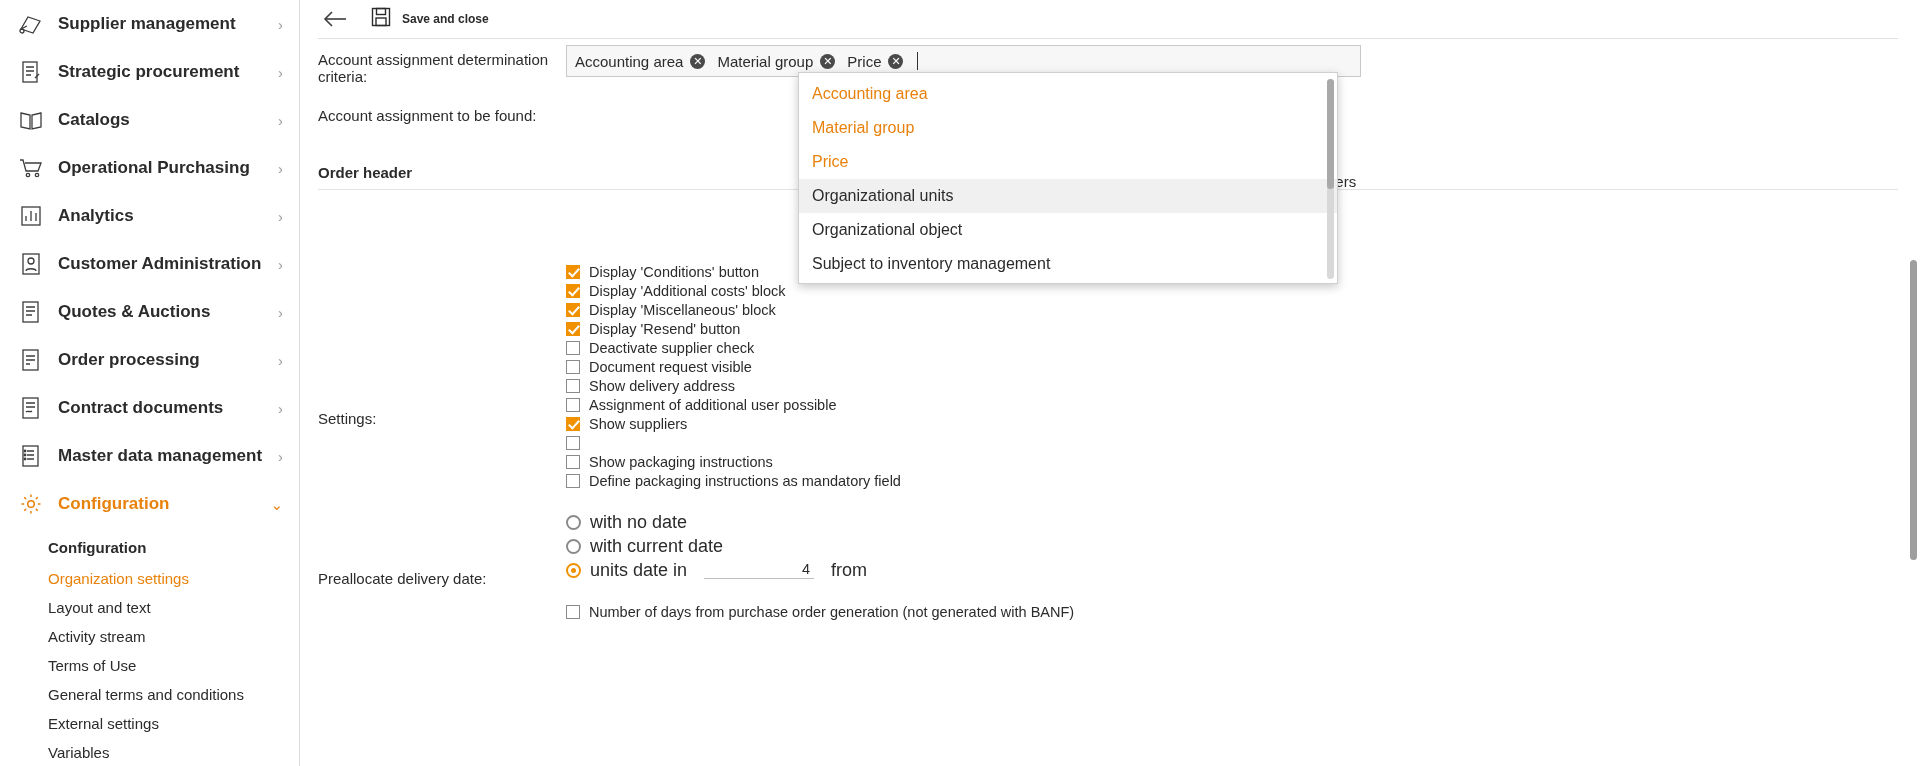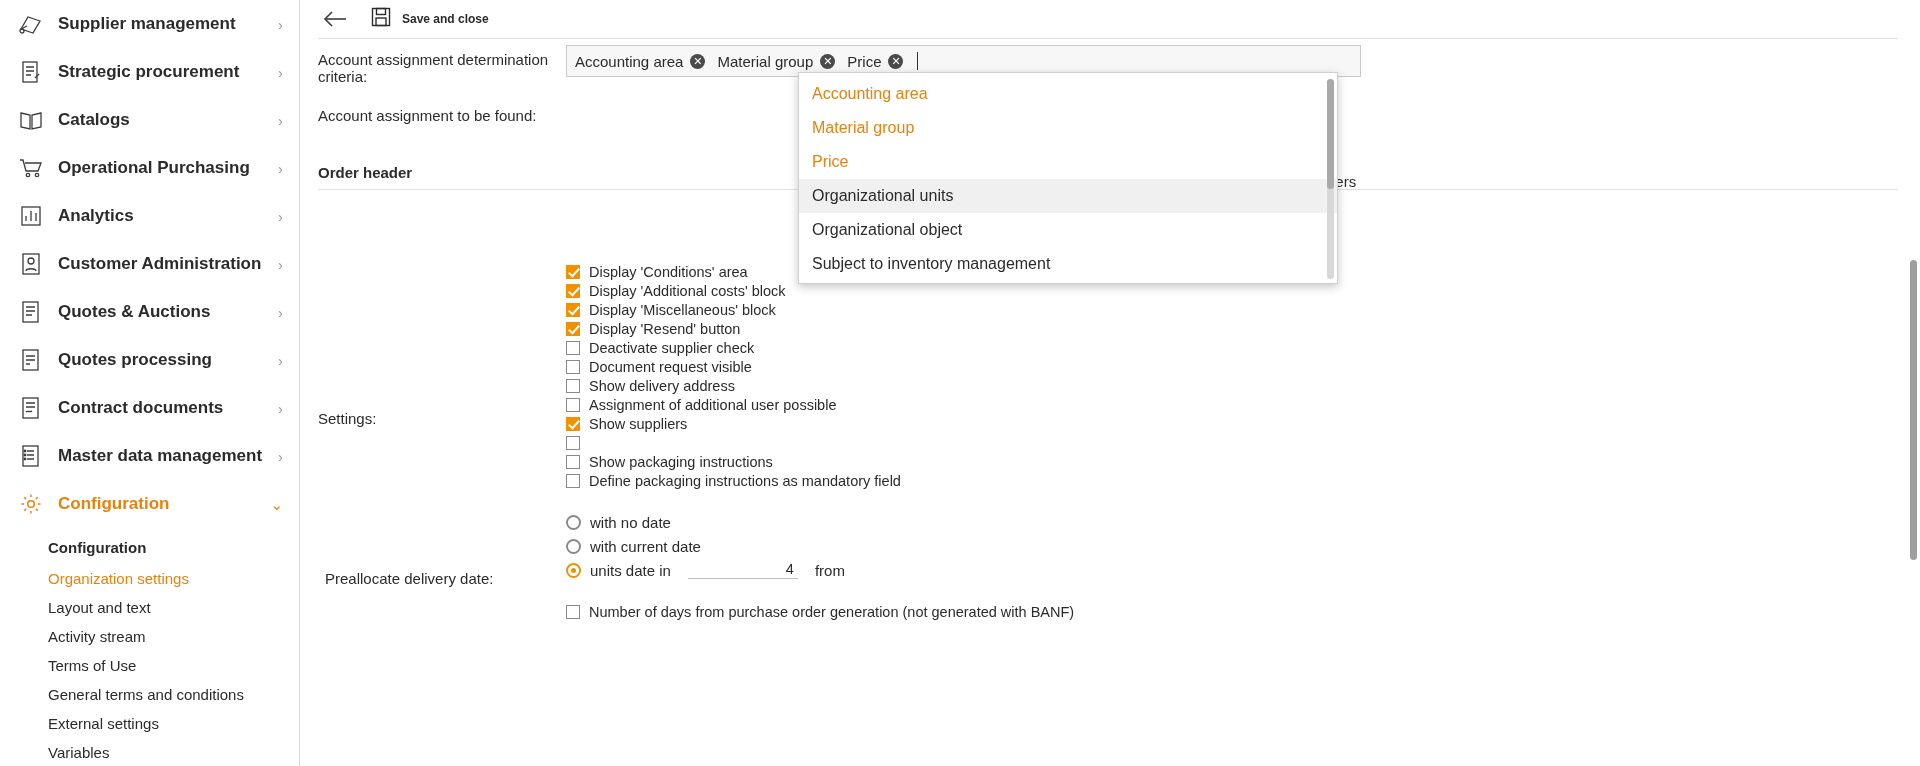--- a/index.html
+++ b/index.html
@@ -261,21 +261,21 @@
   }
   .radio.on { border-color: #f29100; }
   .radio.on:after {
     content: "";
     position: absolute;
     left: 3px; top: 3px;
     width: 5px; height: 5px;
     border-radius: 50%;
     background: #f29100;
   }
-  .radio-label { font-size: 15px; color: #2b2b2b; }
+  .radio-label { font-size: 18px; color: #2b2b2b; }
   .inline-input {
     width: 110px;
     border: none;
     border-bottom: 1px solid #bdbdbd;
     font-size: 14.5px;
     font-family: "Liberation Sans", sans-serif;
     text-align: right;
     padding: 0 4px 1px 0;
     margin: 0 8px;
     background: transparent;
@@ -389,21 +389,21 @@
       <span class="chev">›</span>
     </div>
 
     <div class="nav-item">
       <span class="nav-icon">
         <svg width="24" height="24" viewBox="0 0 24 24" fill="none" stroke="currentColor" stroke-width="1.3">
           <rect x="4" y="2" width="15" height="20"></rect>
             <path d="M7 8h9M7 12h9M7 16h4"></path>
         </svg>
       </span>
-      <span class="nav-label">Quotes processing</span>
+      <span class="nav-label">Order processing</span>
       <span class="chev">›</span>
     </div>
 
     <div class="nav-item">
       <span class="nav-icon">
         <svg width="24" height="24" viewBox="0 0 24 24" fill="none" stroke="currentColor" stroke-width="1.3">
           <rect x="4" y="2" width="15" height="20"></rect>
             <path d="M7 7h9M7 11h9"></path>
             <path d="M7 16c2-2 4 1 6-1"></path>
         </svg>
@@ -500,21 +500,21 @@
 
       <div class="section-title" style="margin-top:40px;">Order header</div>
       <div class="hrule" style="margin-top:8px;"></div>
 
       <div style="position:relative; margin-top:72px;">
         <div class="row-label" style="position:absolute; left:0; top:142px;">Settings:</div>
         <div class="checks">
 
           <div class="check-row">
             <span class="cbox checked"></span>
-            <span class="check-label">Display 'Conditions' area</span>
+            <span class="check-label">Display 'Conditions' button</span>
           </div>
           <div class="check-row">
             <span class="cbox checked"></span>
             <span class="check-label">Display 'Additional costs' block</span>
           </div>
           <div class="check-row">
             <span class="cbox checked"></span>
             <span class="check-label">Display 'Miscellaneous' block</span>
           </div>
           <div class="check-row">
@@ -549,21 +549,21 @@
             <span class="check-label">Show packaging instructions</span>
           </div>
           <div class="check-row">
             <span class="cbox"></span>
             <span class="check-label">Define packaging instructions as mandatory field</span>
           </div>
         </div>
       </div>
 
       <div style="position:relative; margin-top:22px;">
-        <div class="row-label" style="position:absolute; left:7px; top:52px;">Preallocate delivery date:</div>
+        <div class="row-label" style="position:absolute; left:0; top:52px;">Preallocate delivery date:</div>
         <div style="margin-left:248px;">
           <div class="radio-row">
             <span class="radio"></span>
             <span class="radio-label">with no date</span>
           </div>
           <div class="radio-row" style="margin-top:4px;">
             <span class="radio"></span>
             <span class="radio-label">with current date</span>
           </div>
           <div class="radio-row" style="margin-top:4px;">

